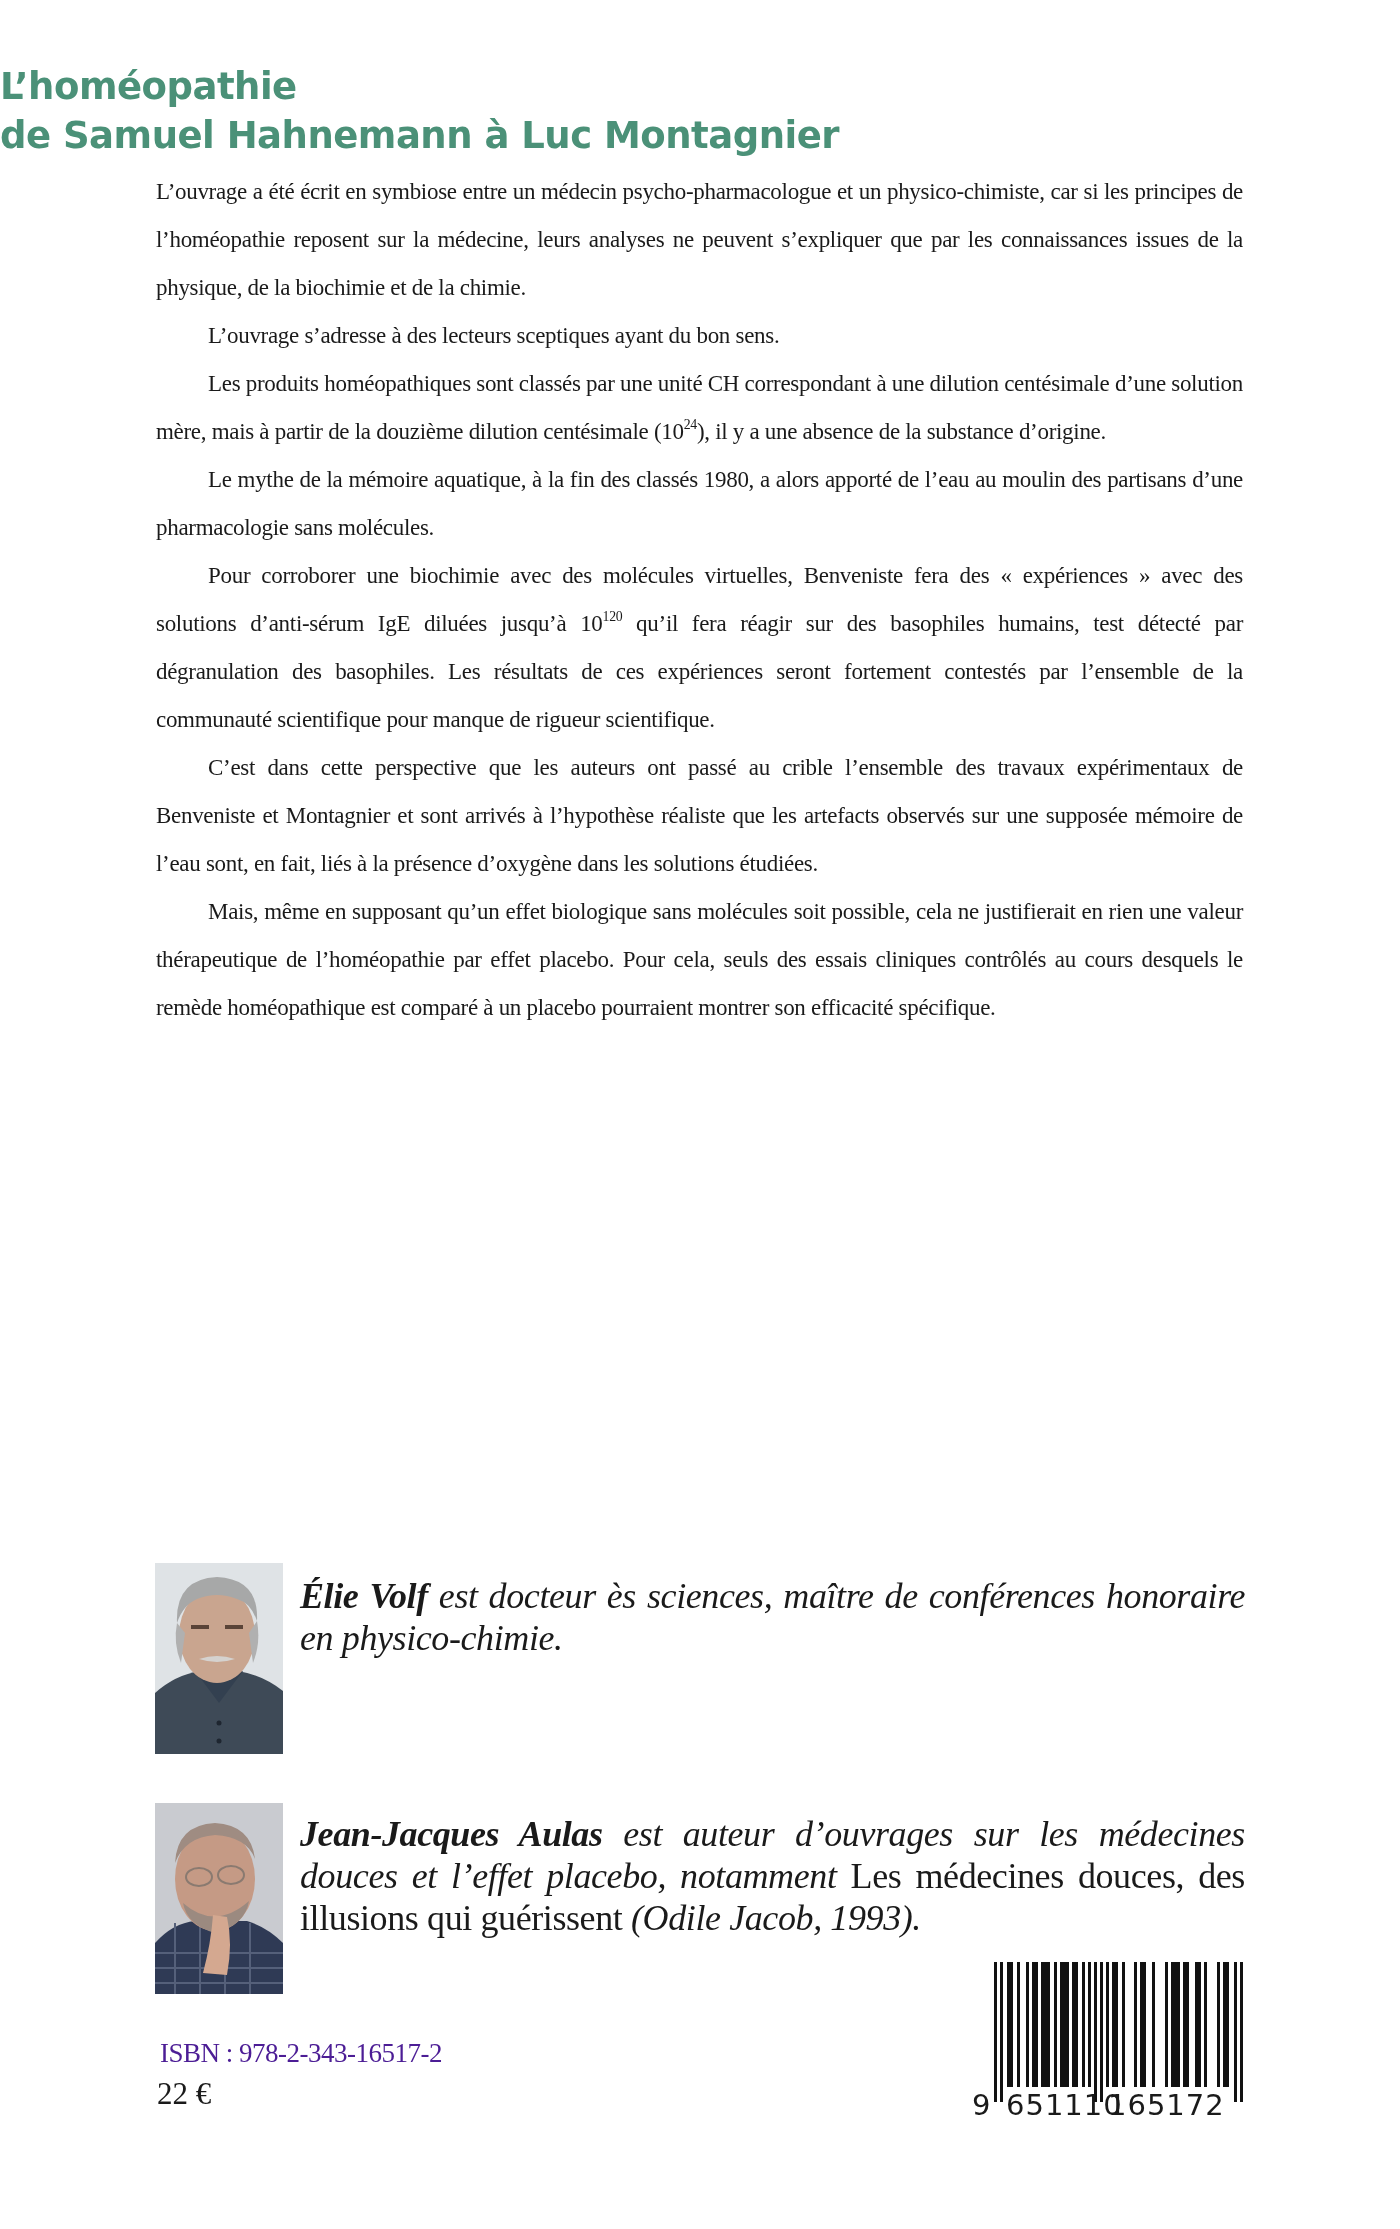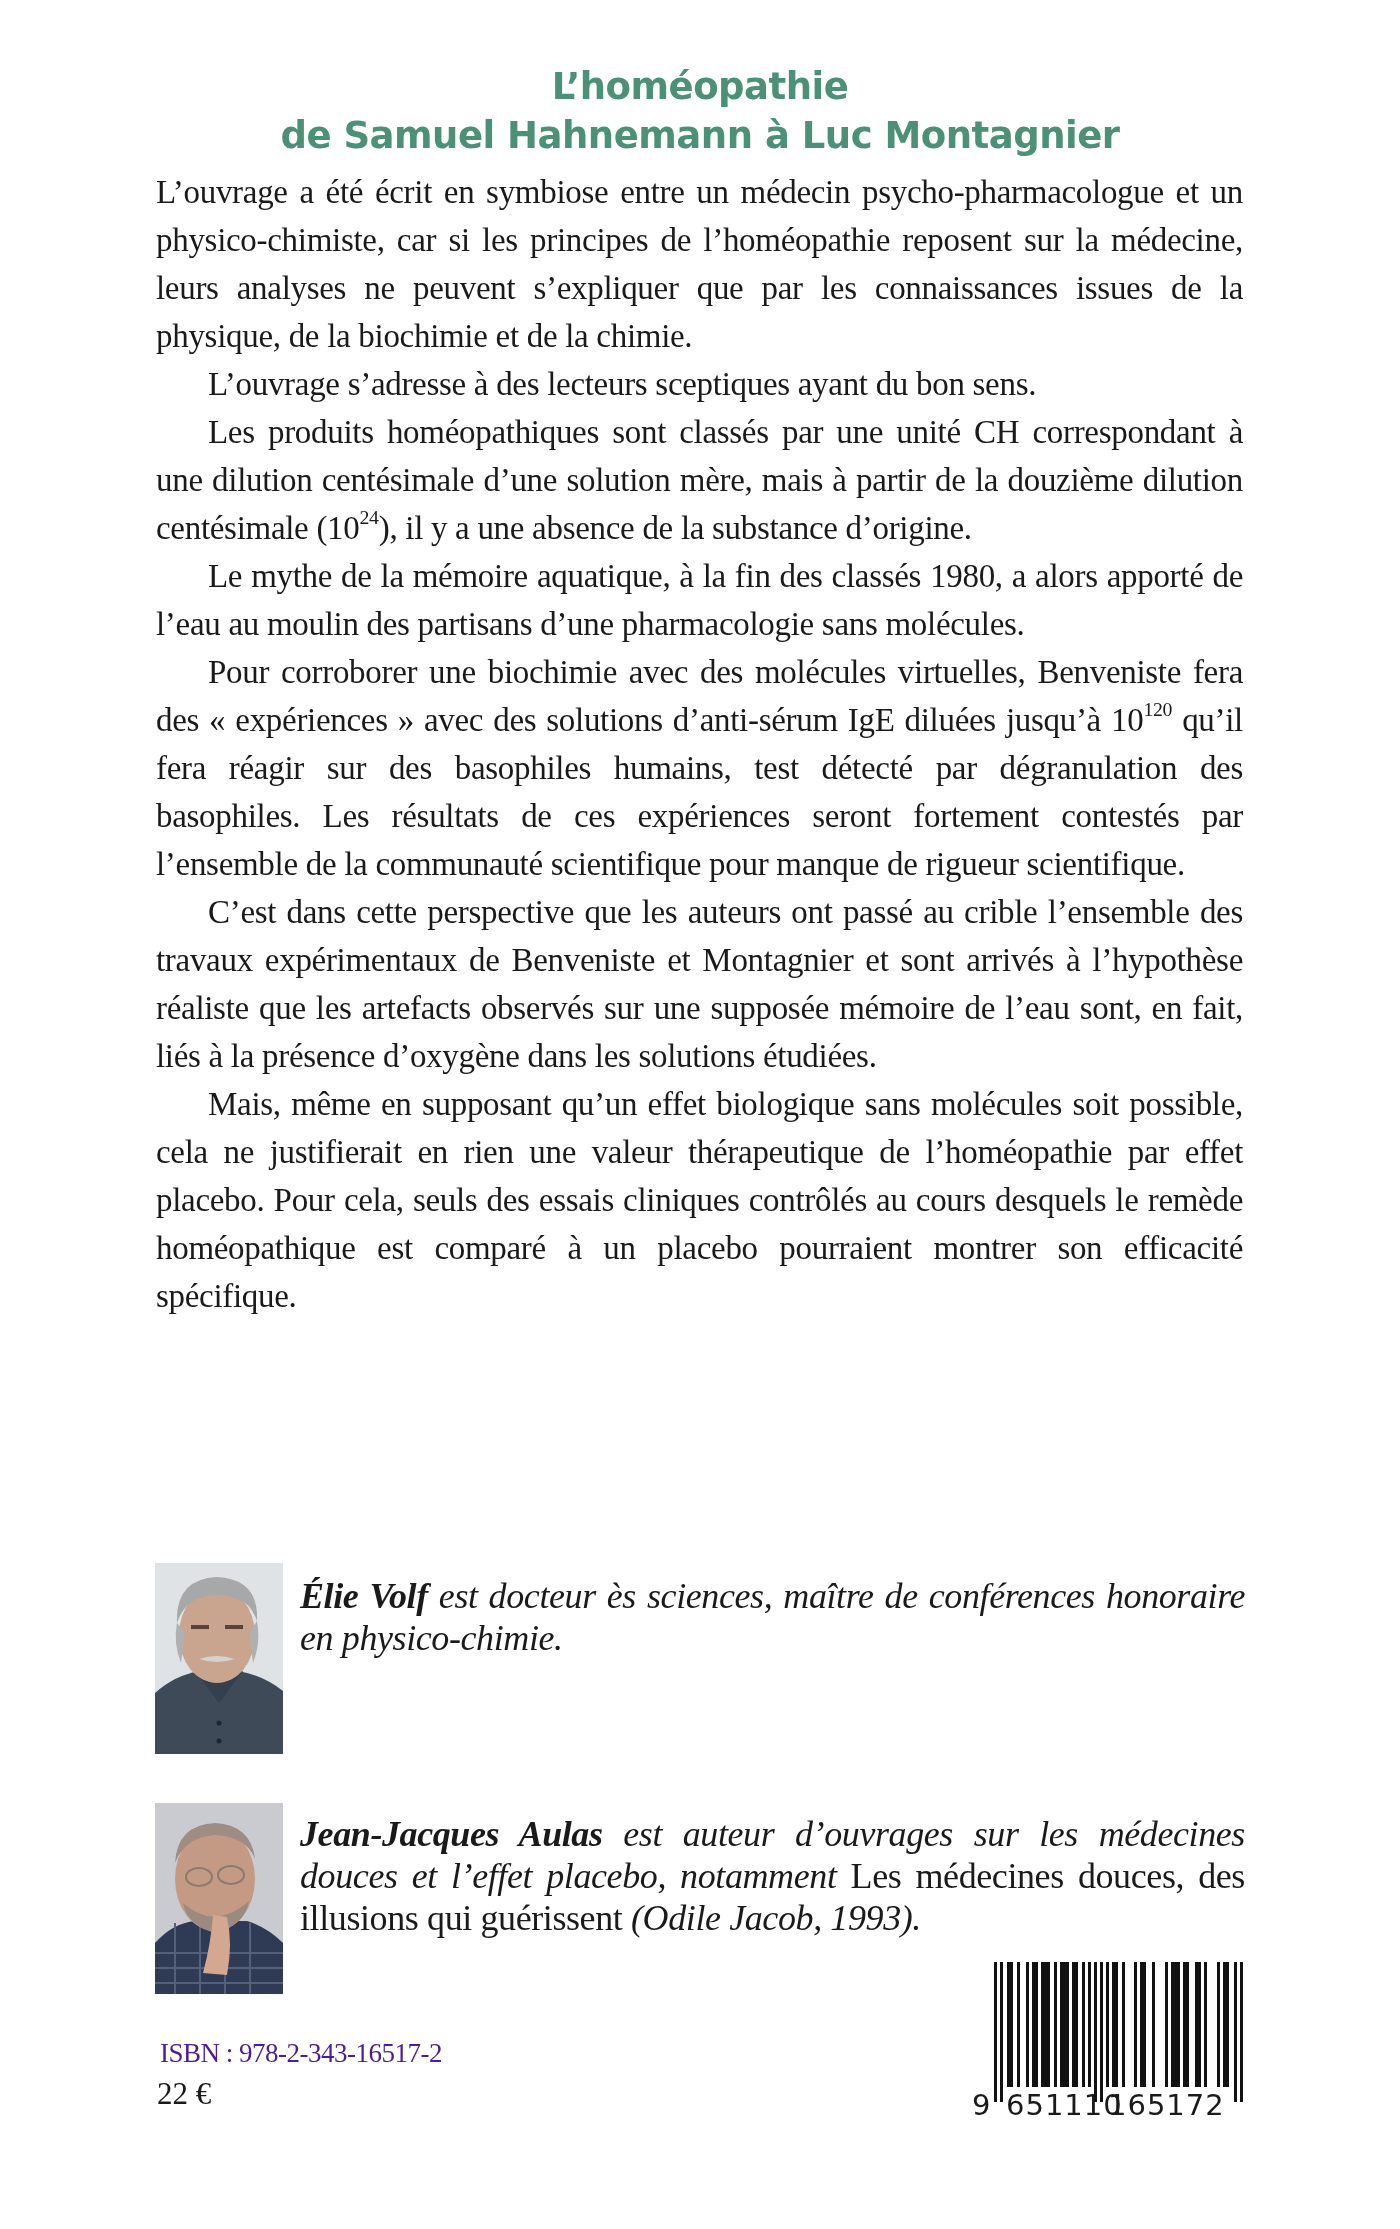--- a/index.html
+++ b/index.html
@@ -1,26 +1,26 @@
 <!DOCTYPE html>
 <html><head>
 <meta charset="utf-8">
 <style>
   html, body { margin: 0; padding: 0; background: #ffffff; }
   body { width: 1400px; height: 2229px; position: relative; overflow: hidden; color: #1a1a1a; }
   .page { position: absolute; left: 0; top: 0; width: 1400px; height: 2229px; background: #fff; }
   .title {
-    position: absolute; left: 0; top: 62px; width: 1400px; text-align: center;
+    position: absolute; left: 0; top: 62px; width: 1400px; text-align: left;
     font-family: "DejaVu Sans", sans-serif; font-weight: bold; color: #4b9178;
     font-size: 37px; line-height: 49px; letter-spacing: -0.5px;
   }
   .title div { display: block; }
   .body-text {
     position: absolute; left: 156px; top: 168px; width: 1087px;
-    font-family: "Liberation Serif", serif; font-size: 33px; line-height: 48px;
+    font-family: "Liberation Serif", serif; font-size: 23px; line-height: 48px;
     text-align: justify; color: #1a1a1a; letter-spacing: -0.3px;
   }
   .body-text p { margin: 0; text-indent: 52px; }
   .body-text p.first { text-indent: 0; }
   sup { font-size: 60%; line-height: 0; vertical-align: 0.75em; }
   .author { position: absolute; left: 155px; width: 1090px; }
   .author .photo { position: absolute; left: 0; top: 0; width: 128px; }
   .author .bio {
     position: absolute; left: 145px; width: 945px;
     font-family: "Liberation Serif", serif; font-size: 36px; line-height: 42px;

